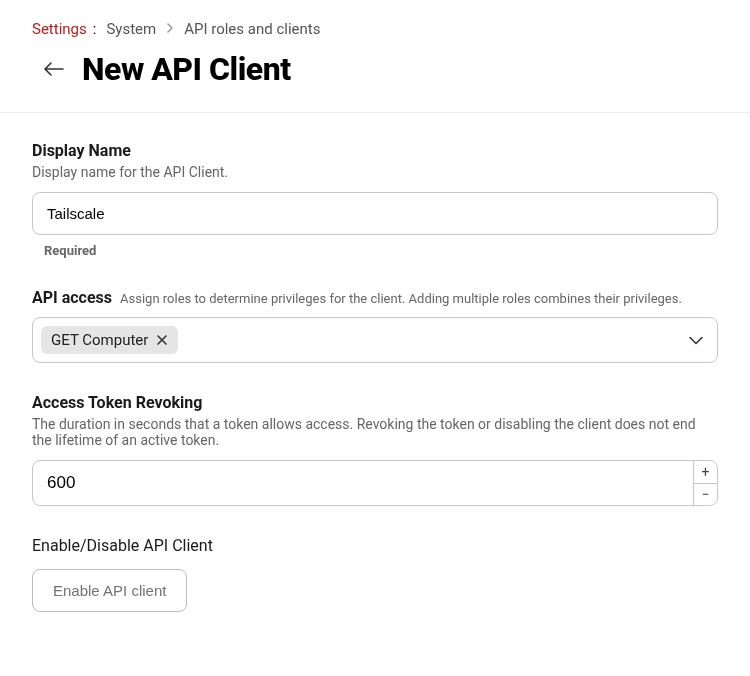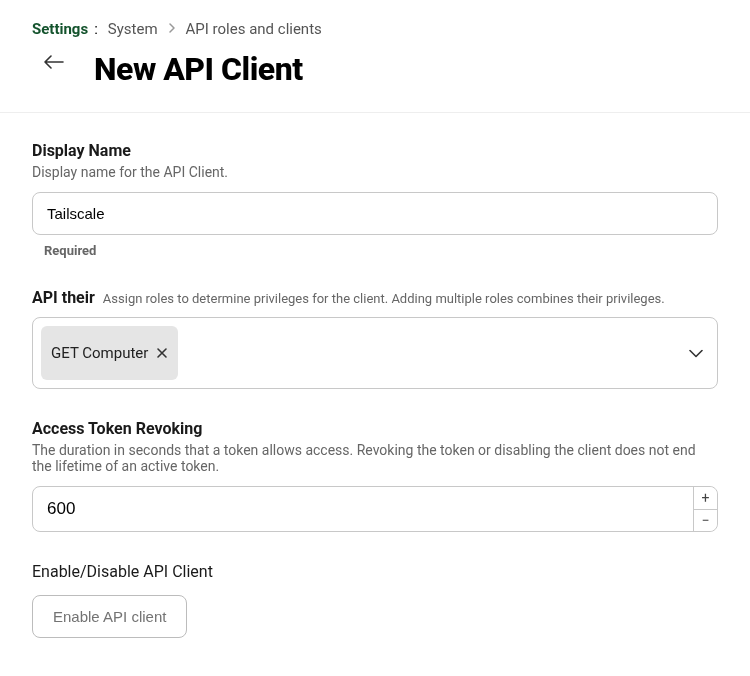--- a/index.html
+++ b/index.html
@@ -19,38 +19,39 @@
       padding: 20px 32px 0 32px;
     }
     .breadcrumbs {
       display: flex;
       align-items: center;
       gap: 10px;
       font-size: 15px;
       margin-bottom: 12px;
     }
     .breadcrumb-label {
-      font-weight: 700;
-      color: #14532d;
+      font-weight: 400;
+      color: #b91c1c;
     }
     .breadcrumb-colon {
       color: #000;
       margin-left: -4px;
     }
     .breadcrumb-link {
       color: #555;
       cursor: pointer;
     }
     .breadcrumb-sep {
       color: #aaa;
       font-size: 14px;
     }
     .title-row {
       display: flex;
-      gap: 28px;
+      align-items: center;
+      gap: 16px;
       margin-bottom: 24px;
     }
     .back-arrow {
       width: 24px;
       height: 24px;
       display: flex;
       align-items: center;
       justify-content: center;
       cursor: pointer;
       margin-left: 10px;
@@ -117,21 +118,21 @@
       position: relative;
       min-height: 46px;
       cursor: pointer;
     }
     .tag {
       display: inline-flex;
       align-items: center;
       gap: 8px;
       background: #e5e5e5;
       border-radius: 6px;
-      padding: 18px 10px;
+      padding: 5px 10px;
       font-size: 15px;
       color: #222;
     }
     .tag-remove {
       display: flex;
       align-items: center;
       justify-content: center;
       cursor: pointer;
     }
     .chevron-down {
@@ -229,21 +230,21 @@
 
   <div class="field-group">
     <div class="field-label">Display Name</div>
     <div class="field-help">Display name for the API Client.</div>
     <input type="text" class="text-input" value="Tailscale" style="">
     <div class="required-note">Required</div>
   </div>
 
   <div class="field-group">
     <div class="inline-label-row">
-      <span class="field-label" style="margin-bottom:0;">API their</span>
+      <span class="field-label" style="margin-bottom:0;">API access</span>
       <span class="field-help-inline">Assign roles to determine privileges for the client. Adding multiple roles combines their privileges.</span>
     </div>
     <div class="multiselect">
       <span class="tag">
         <span>GET Computer</span>
         <span class="tag-remove">
           <svg width="12" height="12" viewBox="0 0 12 12">
               <path d="M2 2l8 8M10 2l-8 8" stroke="#333" stroke-width="1.6" stroke-linecap="round"></path>
             </svg>
         </span>

